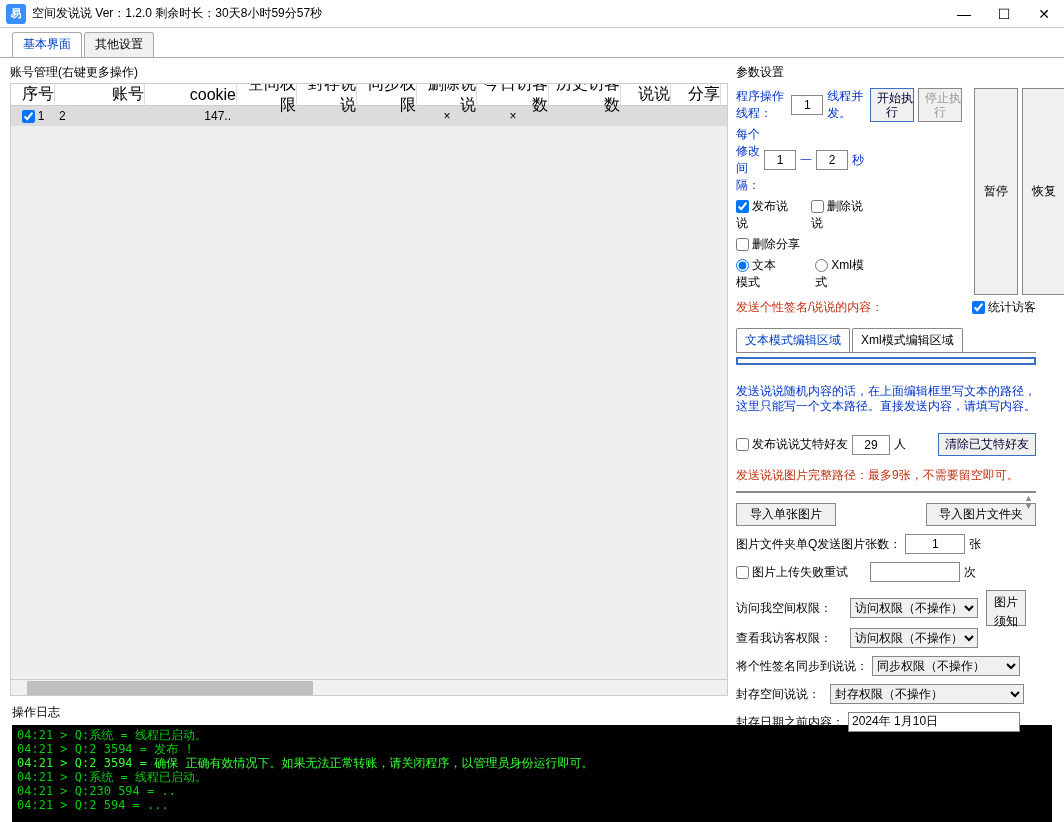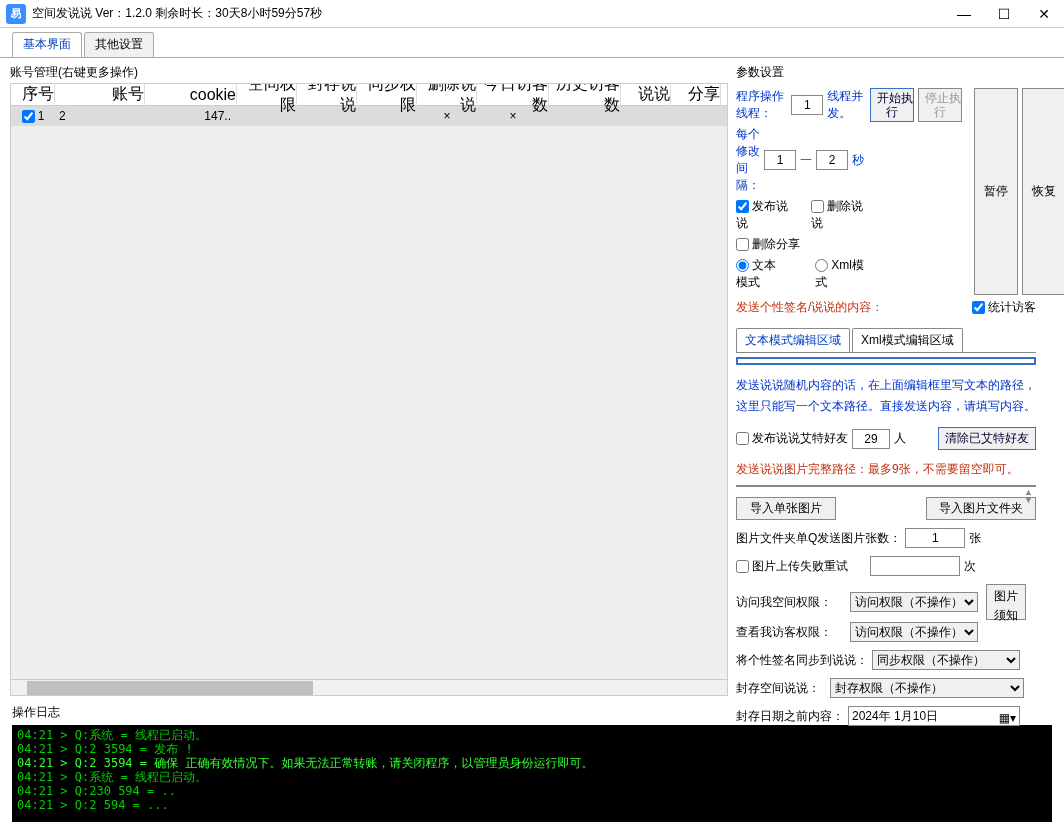--- a/index.html
+++ b/index.html
@@ -31,27 +31,27 @@
 .btn-blue { border: 1px solid #3a6fc8; color: #003; }
 .btn-wide { width: 44px; height: 34px; line-height: 14px; }
 .blue { color: #0033cc; }
 .red { color: #c03010; }
 .cb { margin-right: 3px; vertical-align: middle; }
 .radio { margin-right: 3px; vertical-align: middle; }
 .innertabs { display: flex; border-bottom: 1px solid #888; margin-top: 4px; }
 .innertab { padding: 3px 8px; border: 1px solid #888; border-bottom: none; margin-right: 2px; font-size: 12px; border-radius: 2px 2px 0 0; }
 .innertab.active { background: #fff; color: #0040c0; }
 .textarea { width: 100%; height: 64px; border: 2px solid #3a6fc8; resize: none; font-size: 12px; padding: 2px; text-decoration: underline; }
-.blue-note { color: #0033cc; font-size: 12px; line-height: 21px; margin: 6px 0; }
+.blue-note { color: #0033cc; font-size: 12px; line-height: 15px; margin: 15px 0; }
 .red-note { color: #c03010; font-size: 12px; margin: 3px 0; }
 .imgbox { width: 100%; height: 40px; border: 1px solid #888; background: #fff; position: relative; }
 .imgbox .spin { position: absolute; right: 2px; top: 2px; font-size: 9px; color: #888; line-height: 8px; }
 select.sel { border: 1px solid #888; height: 20px; font-size: 12px; background: #f0f0f0; }
 input.txt { border: 1px solid #888; height: 20px; font-size: 12px; padding: 0 2px; }
-.datebox { display: flex; align-items: flex-end; border: 1px solid #888; height: 20px; padding: 0 3px; width: 172px; justify-content: space-between; font-size: 12px; background: #fff; }
+.datebox { display: flex; align-items: flex-start; border: 1px solid #888; height: 20px; padding: 0 3px; width: 172px; justify-content: space-between; font-size: 12px; background: #fff; flex-direction: column; }
 .log-label { padding: 2px 12px; font-size: 12px; }
 .log { margin: 2px 12px 8px 12px; height: 102px; background: #000; color: #0c0; font-family: SimSun, monospace; font-size: 12px; padding: 3px 5px; overflow: hidden; line-height: 14px; }
 .log .bright { color: #3f3; }
 .right-top { display: flex; gap: 6px; position: relative; }
 .right-top .col1 { flex: 1; }
 .right-top .col2 { display: flex; flex-direction: row; gap: 12px; }
 .btngrid { display: flex; gap: 4px; }
 </style>
 </head>
 <body>

